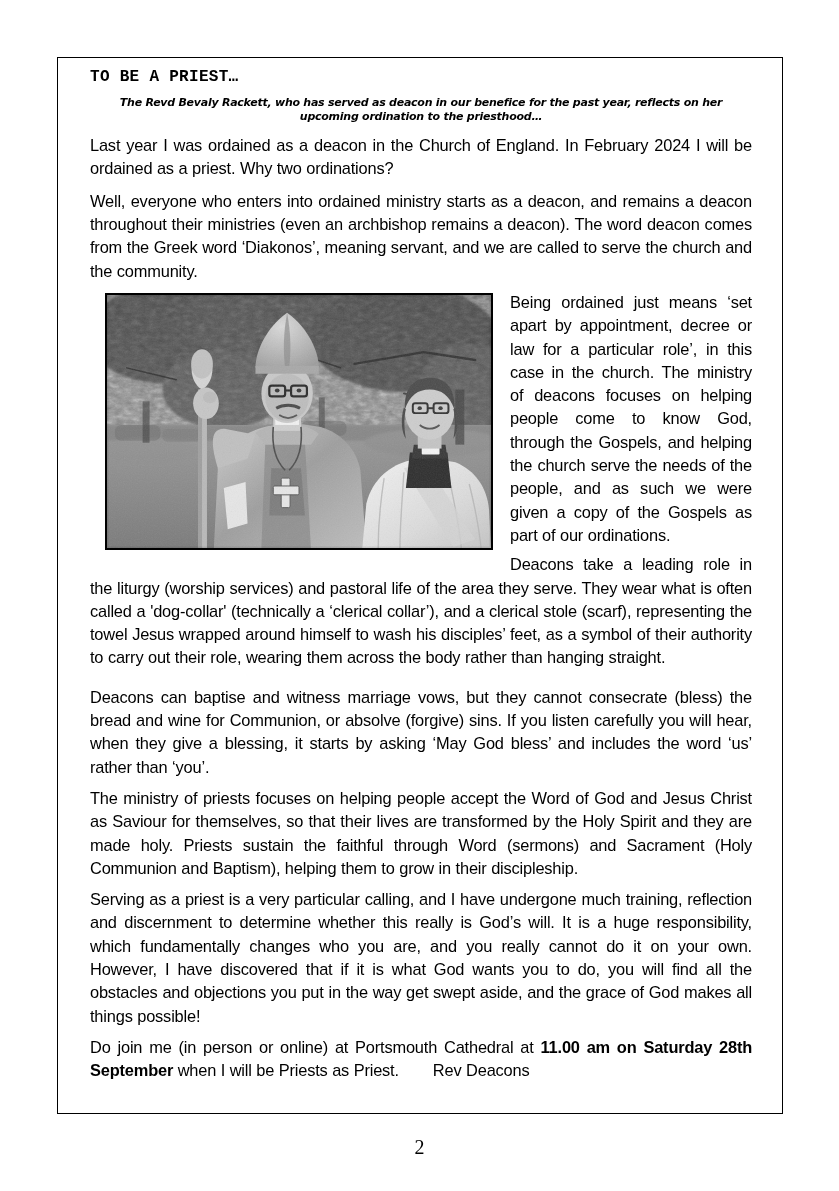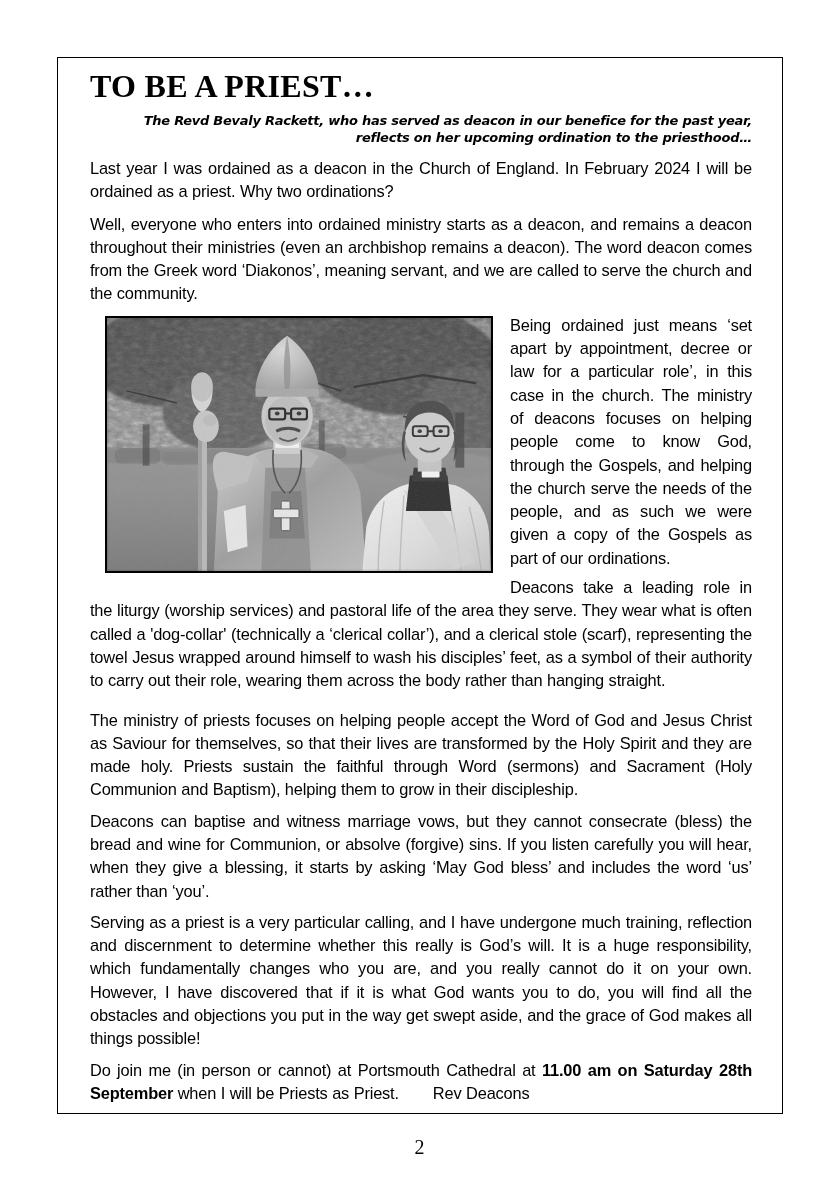--- a/index.html
+++ b/index.html
@@ -31,39 +31,39 @@
   #article-inner {
     position: absolute;
     left: 32px;
     top: 9px;
     width: 662px;
     height: 1040px;
   }
 
   
   #article-heading {
-    font-family: Liberation Serif, serif;
+    font-family: Liberation Mono, monospace;
     font-weight: bold;
-    font-size: 32px;
+    font-size: 16px;
     letter-spacing: 0.3px;
     line-height: 1.1;
     margin: 0 0 9px 0;
     padding-top: 2px;
   }
 
   
   #article-standfirst {
     font-family: "DejaVu Sans", sans-serif;
     font-style: italic;
     font-weight: bold;
-    font-size: 13px;
+    font-size: 11px;
     line-height: 1.30;
     letter-spacing: -0.25px;
     margin: 0 0 10px 0;
-    text-align: right;
+    text-align: center;
   }
 
   
   .body-par {
     font-family: "Liberation Sans", sans-serif;
     font-size: 16.4px;
     line-height: 23.3px;
     text-align: justify;
     margin: 0 0 8px 0;
     letter-spacing: -0.18px;
@@ -326,24 +326,24 @@
         <rect x="0" y="0" width="388" height="257" fill="none" stroke="#000" stroke-width="3" opacity="0.10"></rect>
       </svg>
     </div>
 
     <p class="body-par" id="par-beside-photo">Being ordained just means ‘set apart by appointment, decree or law for a particular role’, in this case in the church. The ministry of deacons focuses on helping people come to know God, through the Gospels, and helping the church serve the needs of the people, and as such we were given a copy of the Gospels as part of our ordinations.</p>
 
     <p class="body-par" id="par-liturgy">Deacons take a leading role in the liturgy (worship services) and pastoral life of the area they serve. They wear what is often called a 'dog-collar' (technically a ‘clerical collar’), and a clerical stole (scarf), representing the towel Jesus wrapped around himself to wash his disciples’ feet, as a symbol of their authority to carry out their role, wearing them across the body rather than hanging straight.</p>
 
     <div class="clearfix"></div>
 
+    <p class="body-par" id="par-baptise">Deacons can baptise and witness marriage vows, but they cannot consecrate (bless) the bread and wine for Communion, or absolve (forgive) sins. If you listen carefully you will hear, when they give a blessing, it starts by asking ‘May God bless’ and includes the word ‘us’ rather than ‘you’.</p>
+
     <p class="body-par" id="par-priests">The ministry of priests focuses on helping people accept the Word of God and Jesus Christ as Saviour for themselves, so that their lives are transformed by the Holy Spirit and they are made holy. Priests sustain the faithful through Word (sermons) and Sacrament (Holy Communion and Baptism), helping them to grow in their discipleship.</p>
 
-    <p class="body-par" id="par-baptise">Deacons can baptise and witness marriage vows, but they cannot consecrate (bless) the bread and wine for Communion, or absolve (forgive) sins. If you listen carefully you will hear, when they give a blessing, it starts by asking ‘May God bless’ and includes the word ‘us’ rather than ‘you’.</p>
-
     <p class="body-par" id="par-calling">Serving as a priest is a very particular calling, and I have undergone much training, reflection and discernment to determine whether this really is God’s will. It is a huge responsibility, which fundamentally changes who you are, and you really cannot do it on your own. However, I have discovered that if it is what God wants you to do, you will find all the obstacles and objections you put in the way get swept aside, and the grace of God makes all things possible!</p>
 
-    <p class="body-par" id="par-invitation"><span>Do join me (in person or cannot) at Portsmouth Cathedral at </span><b>11.00 am on Saturday 28th September</b><span> when I will be Priests as Priest.</span><span class="sig-gap"></span><span>Rev Deacons</span></p>
+    <p class="body-par" id="par-invitation"><span>Do join me (in person or online) at Portsmouth Cathedral at </span><b>11.00 am on Saturday 28th September</b><span> when I will be Priests as Priest.</span><span class="sig-gap"></span><span>Rev Deacons</span></p>
 
   </div>
 </div>
 
 <div id="page-number">2</div>
 
 </body></html>

